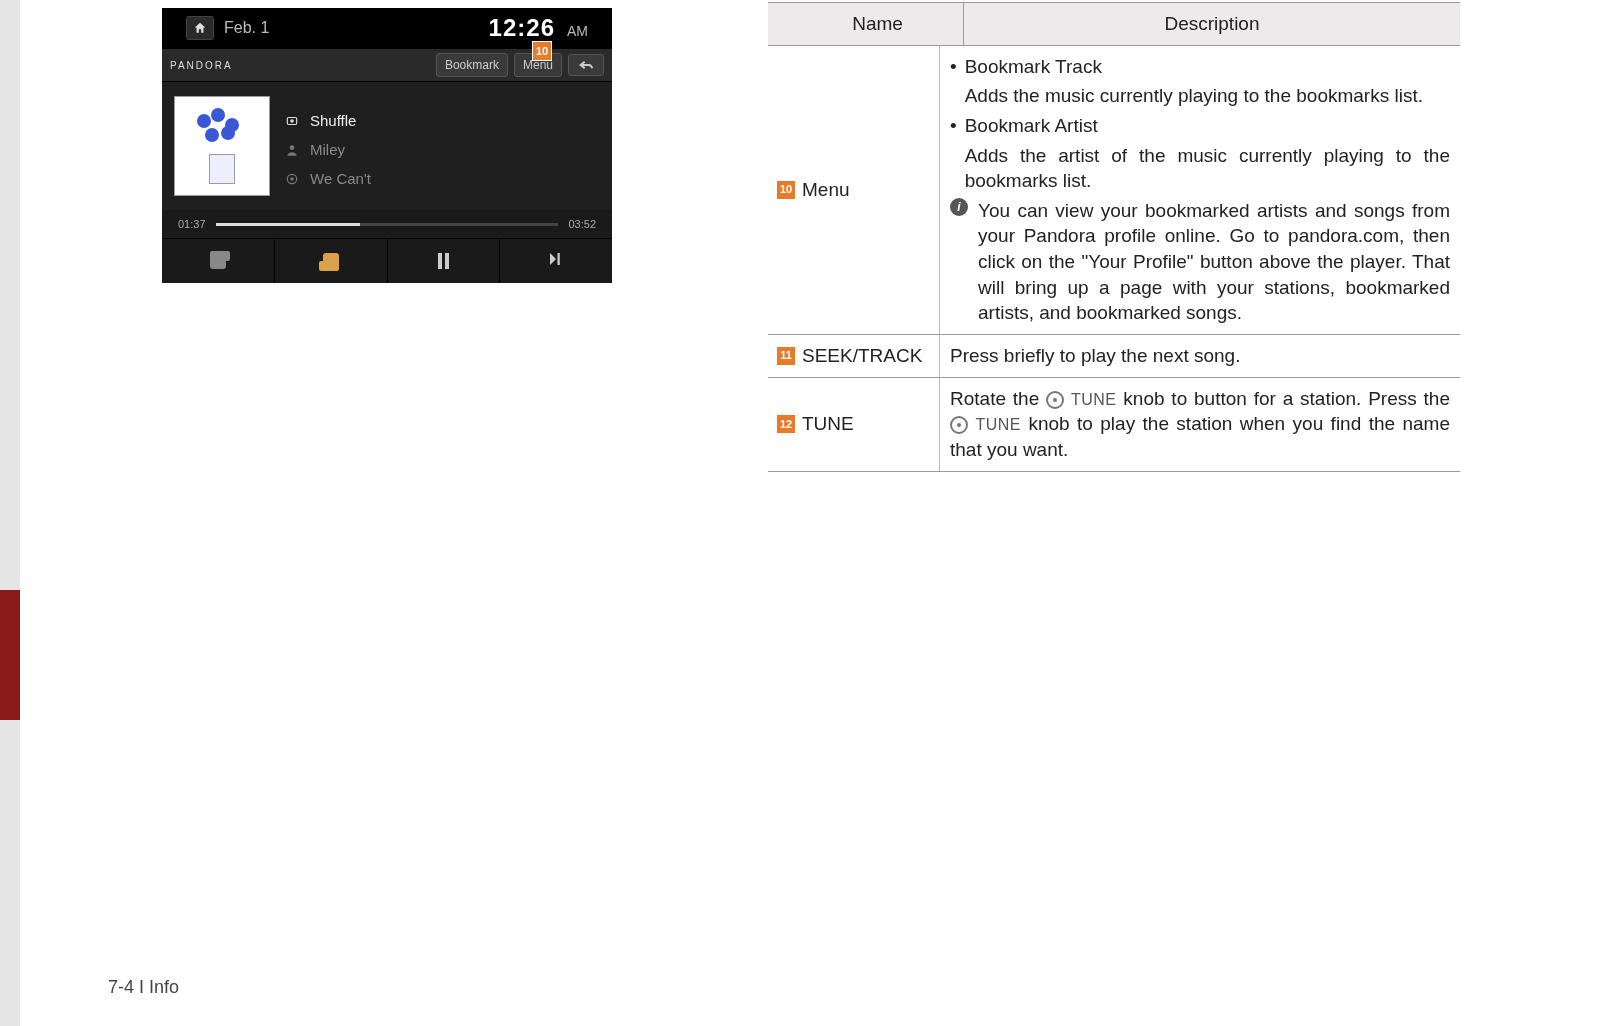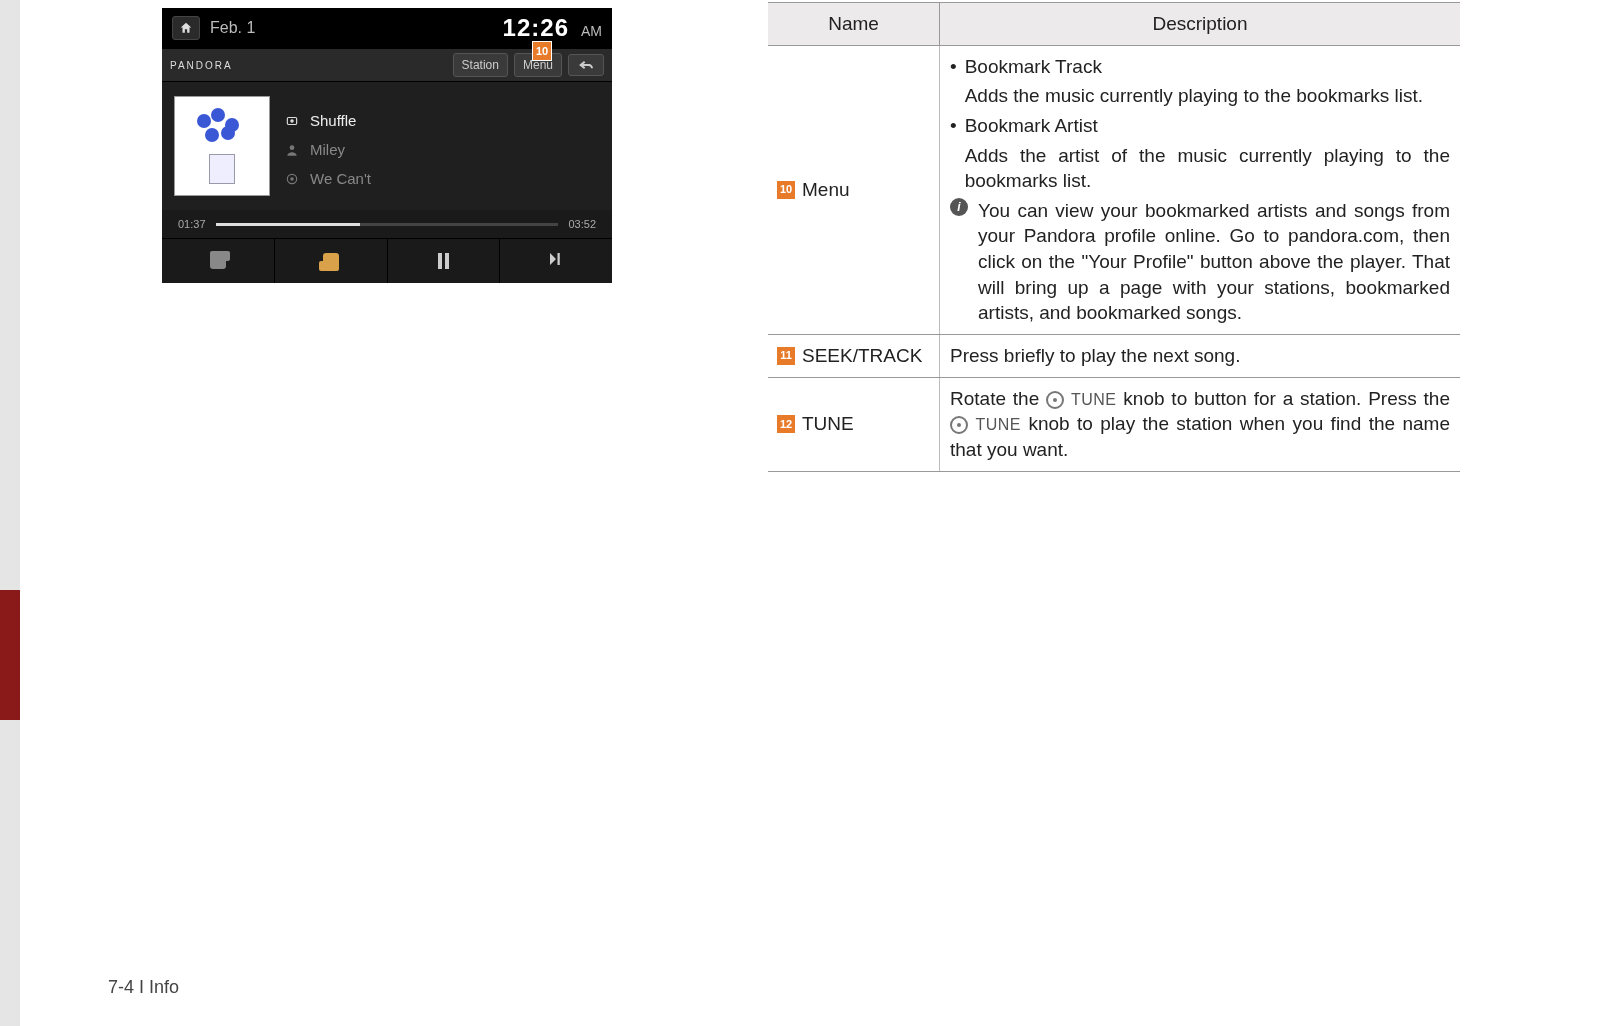--- a/index.html
+++ b/index.html
@@ -26,21 +26,21 @@
     .screenshot {
       position: absolute;
       left: 162px; top: 8px;
       width: 450px;
       border-radius: 2px;
     }
     .status {
       background: #000;
       display: flex;
       align-items: center;
-      padding: 6px 10px;
+      padding: 6px 24px;
       gap: 10px;
     }
     .home-btn {
       width: 28px; height: 24px;
       background: #2a2a2a;
       border: 1px solid #444;
       border-radius: 3px;
       display: flex; align-items: center; justify-content: center;
     }
     .date-txt { color: #bbb; font-size: 16px; }
@@ -99,21 +99,21 @@
     .pause-ico span{ width:4px; height:16px; background:#ccc; }
     .next-ico svg{ width:18px; height:18px; }
 
     .table {
       position: absolute;
       left: 768px; top: 2px;
       width: 692px;
       font-size: 19px;
       line-height: 1.35;
     }
-    .thead { display:flex; background:#eceaea; border-top:1px solid #999; border-bottom:1px solid #999; }
+    .thead { display:flex; background:#eceaea; border-top:1px solid #999; border-bottom:1px solid #999;padding-left:24px; }
     .th-name { width: 172px; text-align:center; padding:8px 0; border-right:1px solid #999; }
     .th-desc { flex:1; text-align:center; padding:8px 0; }
     .trow { display:flex; border-bottom:1px solid #999; }
     .td-name { width:172px; padding: 8px 8px; display:flex; align-items:center; gap:6px; border-right:1px solid #bbb; }
     .td-desc { flex:1; padding: 8px 10px; text-align: justify; }
     .num-box {
       width: 20px; height: 20px; background:#e87b2a; border:1px solid #fff;
       color:#fff; font-size:11px; font-weight:bold;
       display:inline-flex; align-items:center; justify-content:center; flex-shrink:0;
     }
@@ -153,21 +153,21 @@
     </div>
     <span class="date-txt">Feb. 1</span>
     <span style="display:flex;align-items:baseline;margin-left:auto;">
       <span class="clock">12:26</span>
       <span class="ampm">AM</span>
     </span>
   </div>
   <div class="pandora-bar callout-host">
     <span class="pandora-logo">PANDORA</span>
     <span style="flex:1"></span>
-    <span class="pill">Station</span>
+    <span class="pill">Bookmark</span>
     <span class="pill">Menu</span>
     <span class="pill back-pill">
       <svg width="16" height="12" viewBox="0 0 24 16" fill="none" stroke="#ccc" stroke-width="3">
           <path d="M10 3 L4 8 L10 13 M4 8 H18 a4 4 0 0 1 0 0"></path>
           <path d="M4 8 H16 a5 5 0 0 1 5 5"></path>
         </svg>
     </span>
     <span class="callout-10">10</span>
   </div>
   <div class="now-playing">

